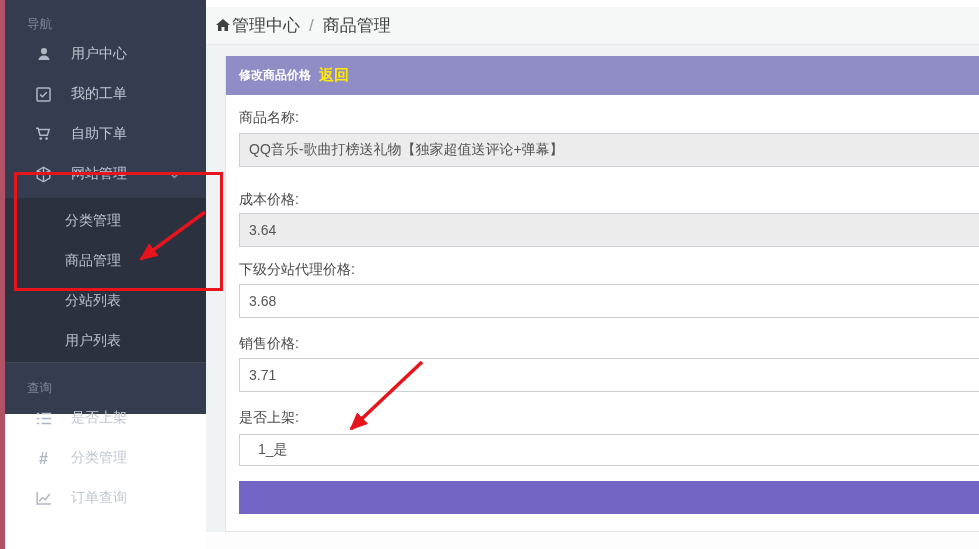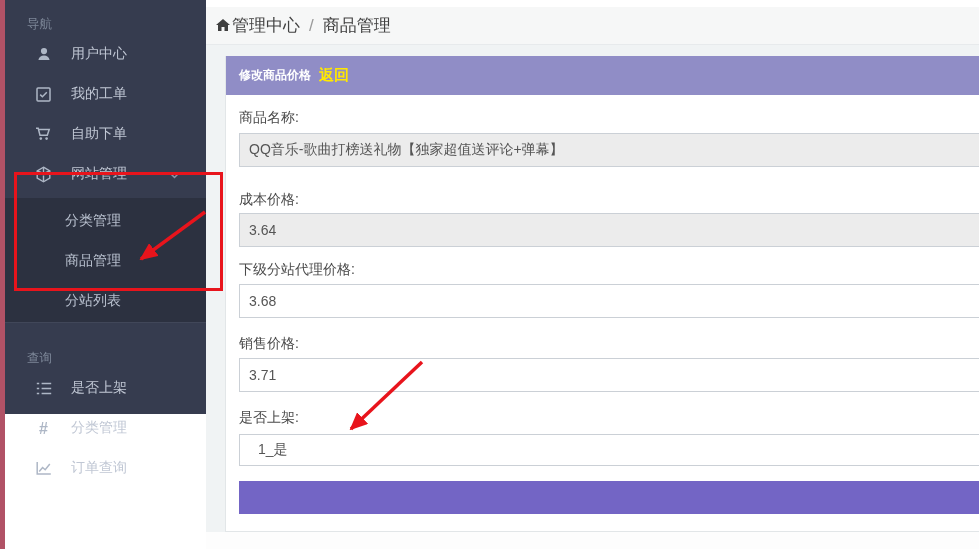--- a/index.html
+++ b/index.html
@@ -19,21 +19,21 @@
   .nav-item:first-of-type { margin-top:16px; }
   .nav-item .icn { width:17px; height:17px; margin-right:19px; flex:0 0 17px;
     display:flex; align-items:center; justify-content:center; color:#aeb7c6; }
   .nav-item .icn svg { display:block; }
   .hash-glyph { font-size:16px; font-weight:bold; color:#aeb7c6; line-height:17px; }
   .chev { margin-left:auto; margin-right:26px; color:#8b94a6; }
   .submenu { margin-top:4px; background:#2c3140; padding:2px 0; }
   .submenu-item { height:40px; line-height:40px; padding-left:65px; color:#b9c1cf;
     font-size:14px; cursor:pointer; }
   .query-section { border-top:1px solid rgba(255,255,255,0.06); margin-top:0; }
-  .query-section .nav-section-label { margin-top:25px; }
+  .query-section .nav-section-label { margin-top:15px; }
   .query-section .nav-item:first-of-type { margin-top:10px; }
 
   
   .main { position:absolute; left:206px; top:0; width:773px; height:549px; }
   .topstrip { height:7px; background:#ffffff; }
   .breadcrumb { height:38px; background:#f6f7f7; border-bottom:1px solid #e7eaec;
     display:flex; align-items:center; padding-left:10px; font-size:17px; color:#414141; }
   .breadcrumb .home-icn { margin-right:2px; color:#3f3f3f; display:flex; }
   .breadcrumb .sep { color:#9a9a9a; margin:0 9px; }
   .content { height:487px; background:#f0f3f4; position:relative; overflow:hidden; }
@@ -119,20 +119,21 @@
         <svg width="11" height="7" viewBox="0 0 11 7" fill="none" stroke="currentColor" stroke-width="1.5">
             <path d="M1 1l4.5 4.5L10 1"></path>
           </svg>
       </span>
     </div>
 
     <div class="submenu" style="background: rgb(44, 49, 64);">
       <div class="submenu-item">分类管理</div>
       <div class="submenu-item">商品管理</div>
       <div class="submenu-item">分站列表</div>
+      <div class="submenu-item">用户列表</div>
     </div>
 
     <div class="query-section">
       <div class="nav-section-label">查询</div>
 
       <div class="nav-item">
         <span class="icn">
           <svg width="16" height="13" viewBox="0 0 16 13" stroke="currentColor" stroke-width="1.6">
               <path d="M0.8 1.5h2.4M0.8 6.5h2.4M0.8 11.5h2.4M5.6 1.5h9.6M5.6 6.5h9.6M5.6 11.5h9.6"></path>
             </svg>

